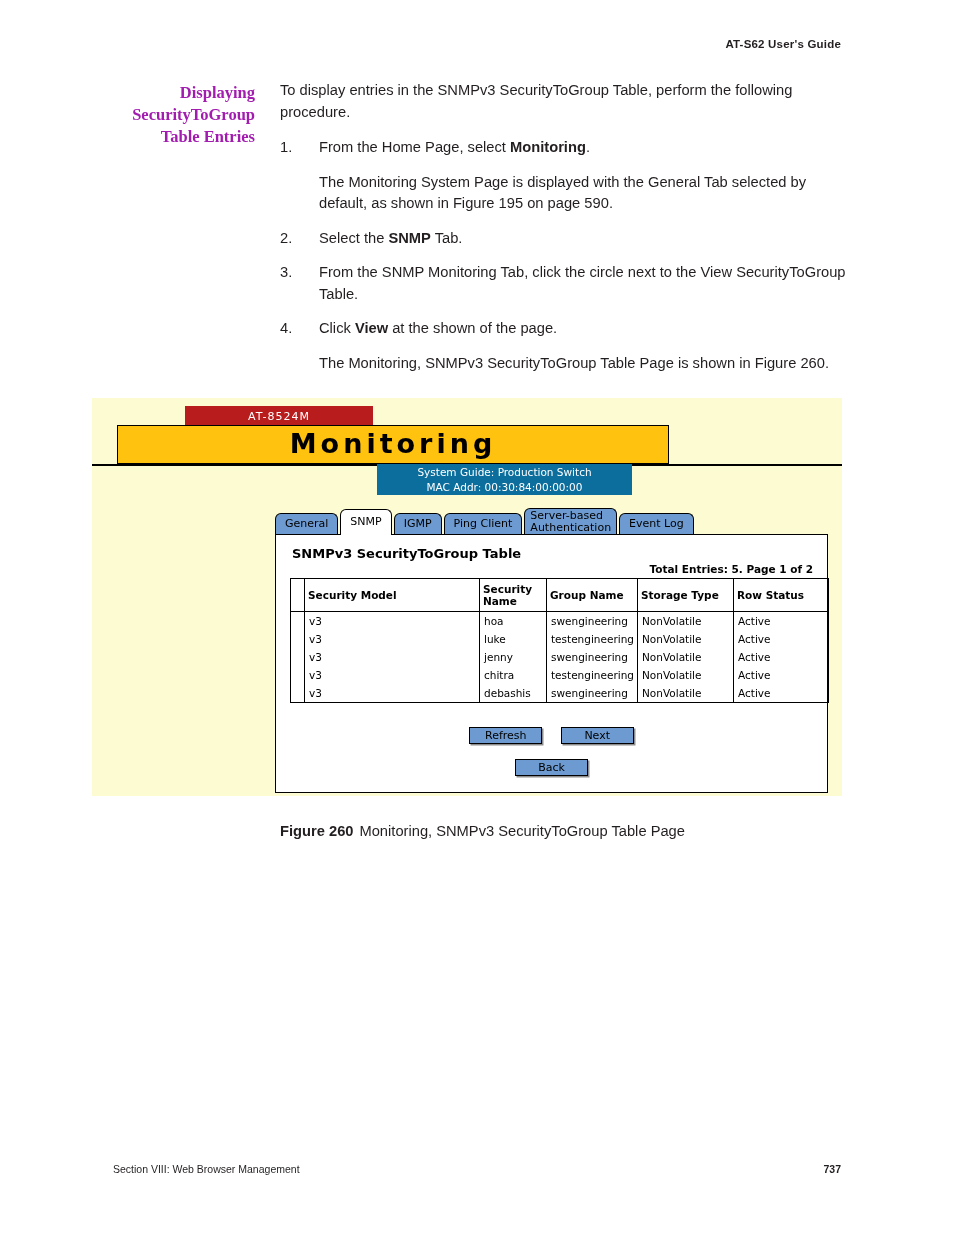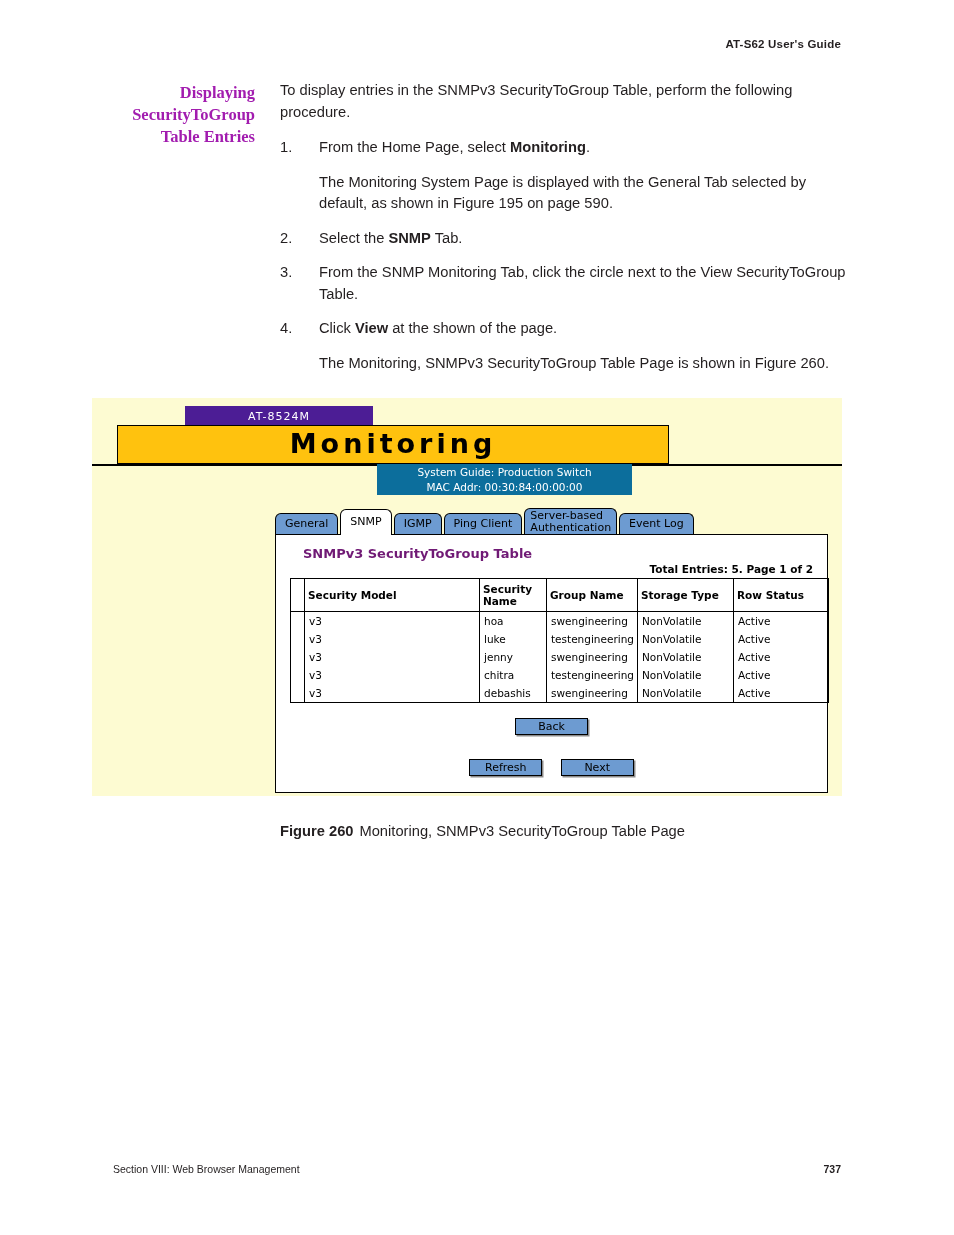--- a/index.html
+++ b/index.html
@@ -81,21 +81,21 @@
     height: 398px;
     background: #fdfbd2;
   }
 
   .device-tab {
     position: absolute;
     left: 93px;
     top: 8px;
     width: 188px;
     height: 21px;
-    background: #4c1d95;
+    background: #b91c1c;
     color: #ffffff;
     font-size: 11px;
     letter-spacing: 1px;
     text-align: center;
     line-height: 21px;
     font-family: "DejaVu Sans", sans-serif;
   }
 
   .title-banner {
     position: absolute;
@@ -219,22 +219,22 @@
     border: 1.5px solid #000;
     box-sizing: border-box;
     min-height: 248px;
     padding: 11px 14px 16px 14px;
   }
 
   .panel-title {
     font-size: 13px;
     font-weight: bold;
     font-family: "DejaVu Sans", sans-serif;
-    color: #701a75;
-    margin: 0 0 2px 13px;
+    color: #000000;
+    margin: 0 0 2px 2px;
   }
   .entries-line {
     text-align: right;
     font-size: 10.5px;
     font-weight: bold;
     font-family: "DejaVu Sans", sans-serif;
     margin: 0 0 3px 0;
   }
 
   table.grid {
@@ -460,27 +460,27 @@
             <td></td>
             <td>v3</td>
             <td>debashis</td>
             <td>swengineering</td>
             <td>NonVolatile</td>
             <td>Active</td>
           </tr>
         </tbody>
       </table>
 
-      <div class="btn-row second">
-        <div class="btn">Back</div>
-      </div>
       <div class="btn-row">
         <div class="btn refresh">Refresh</div>
         <div class="btn">Next</div>
       </div>
+      <div class="btn-row second">
+        <div class="btn">Back</div>
+      </div>
 
     </div>
   </div>
 </div>
 
 <div class="fig-caption">
   <span class="lbl">Figure 260</span><span>Monitoring, SNMPv3 SecurityToGroup Table Page</span>
 </div>
 
 <div class="footer-left">Section VIII: Web Browser Management</div>

